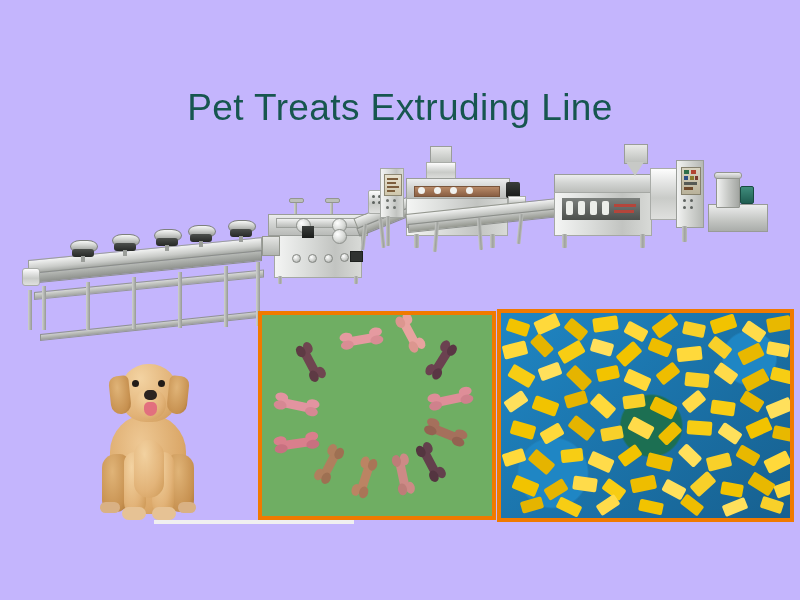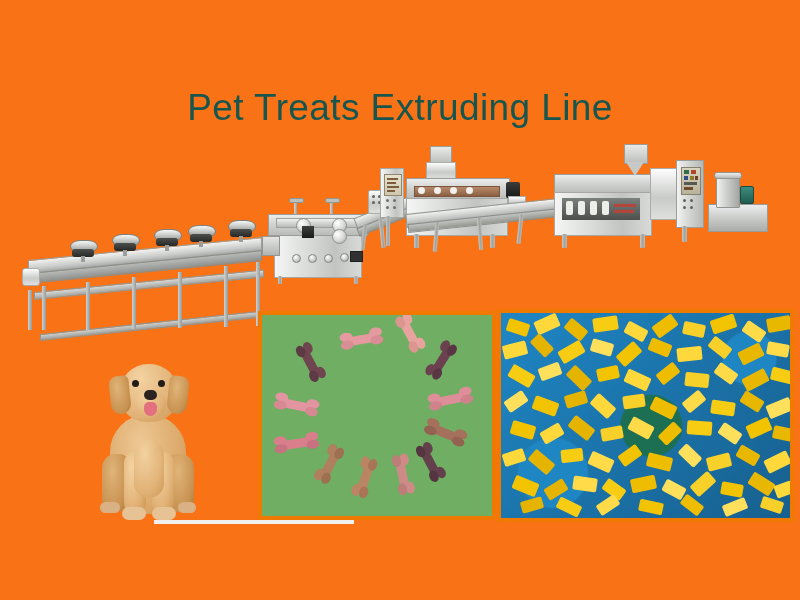--- a/index.html
+++ b/index.html
@@ -1,18 +1,18 @@
 <!DOCTYPE html>
 <html><head>
 <meta charset="utf-8">
 <title>Pet Treats Extruding Line</title>
 <style>
   html,body{margin:0;padding:0;background:#ffffff;}
   body{width:800px;height:600px;overflow:hidden;font-family:"Liberation Sans",sans-serif;}
-  #stage{position:relative;width:800px;height:600px;background:#f97316;}
+  #stage{position:relative;width:800px;height:600px;background:#c4b5fd;}
 
   
   .title{
     position:absolute;left:0;top:88px;width:800px;text-align:center;
     font-family:"Liberation Sans",sans-serif;
     font-size:37px;line-height:40px;letter-spacing:.4px;
     color:#17564f;white-space:nowrap;
   }
 
   

